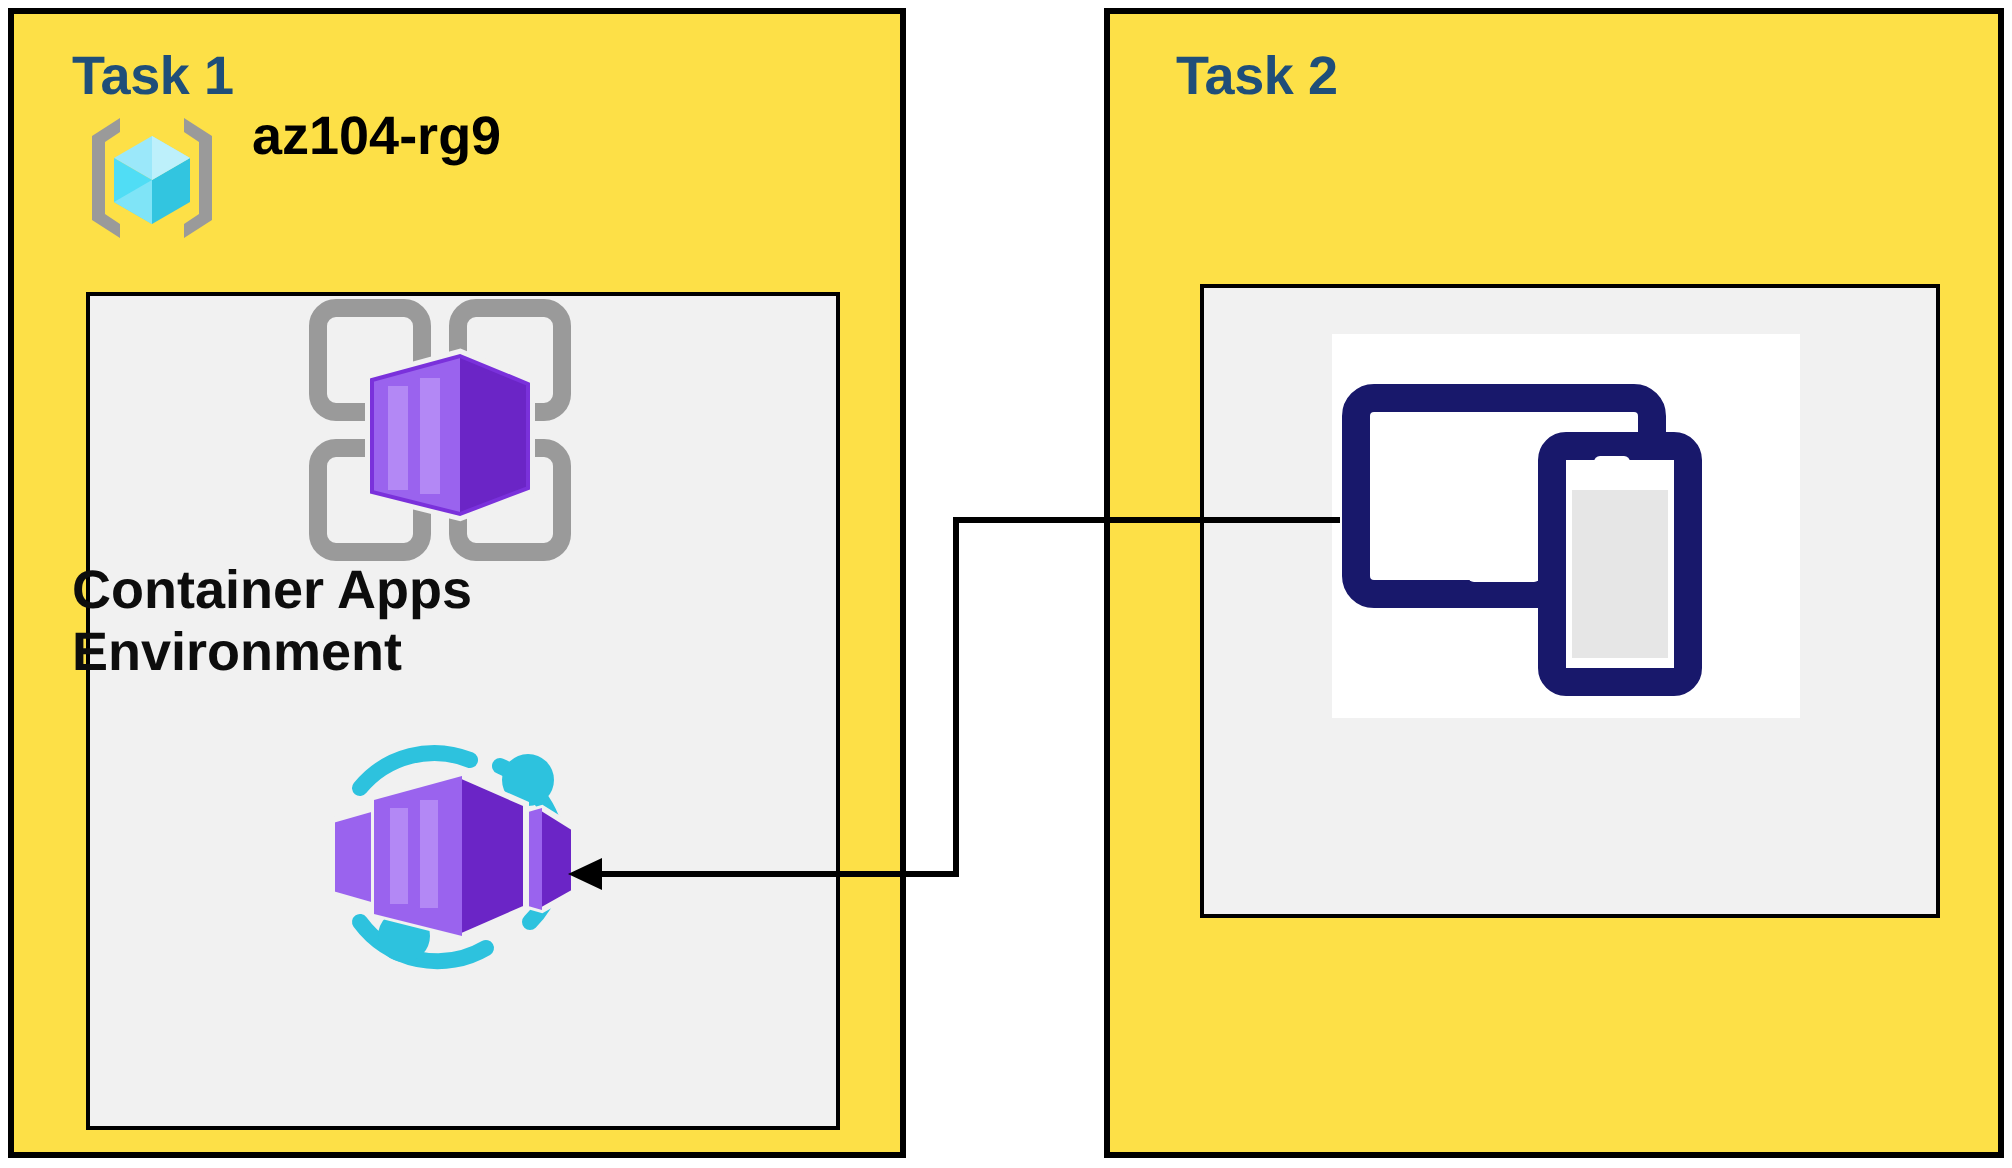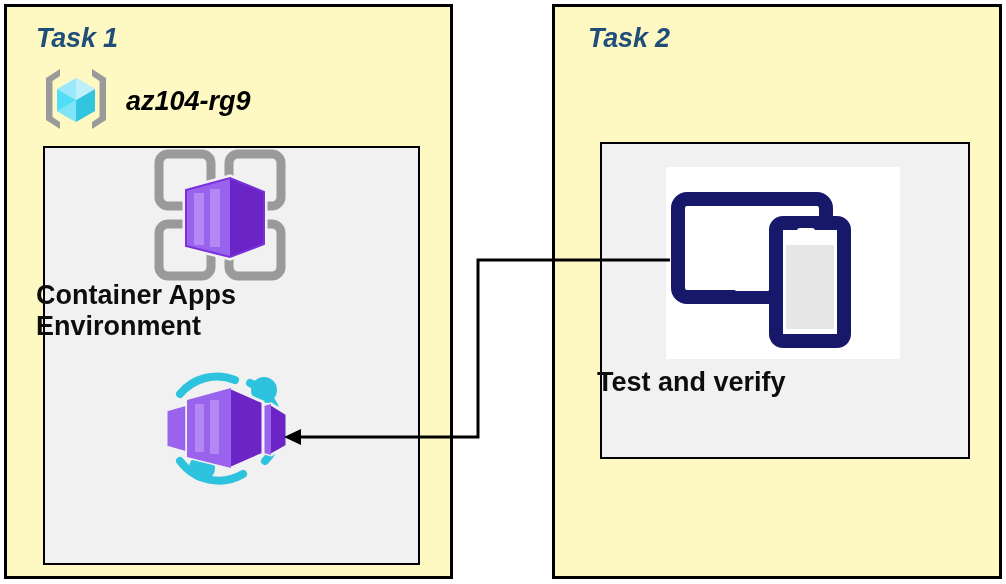--- a/index.html
+++ b/index.html
@@ -14,24 +14,23 @@
     position: relative;
     width: 1006px;
     height: 584px;
     background: #ffffff;
     overflow: hidden;
   }
 
   
   .task-panel {
     position: absolute;
-    background: #fef9c3;
+    background: #fde047;
     border: 3px solid #000000;
     box-sizing: border-box;
-    font-style: italic;
   }
   #task1-panel { left: 4px;   top: 4px; width: 449px; height: 575px; }
   #task2-panel { left: 552px; top: 4px; width: 450px; height: 575px; padding-left: 10px; }
 
   .task-title {
     position: absolute;
     top: 16px;
     font-size: 27px;
     font-weight: bold;
     color: #1F4E79;
@@ -48,23 +47,22 @@
     border: 2px solid #000000;
     box-sizing: border-box;
   }
   #env-box  { left: 36px;  top: 139px; width: 377px; height: 419px; }
   #test-box { left: 597px; top: 139px; width: 370px; height: 317px; }
 
   
   #rg-row {
     position: absolute;
     left: 33px;
-    top: 56px;
+    top: 46px;
     display: flex;
-    align-items: center;
     gap: 14px;
   }
   #rg-label {
     font-size: 27px;
     font-weight: bold;
     color: #000000;
     white-space: nowrap;
   }
 
   
@@ -183,20 +181,19 @@
 
     <rect x="12" y="32" width="148" height="98" rx="9" fill="none" stroke="#18186B" stroke-width="14"></rect>
     <circle cx="86" cy="42" r="3" fill="#ffffff"></circle>
     <rect x="68" y="118" width="36" height="6" rx="3" fill="#ffffff"></rect>
 
     <rect x="110" y="56" width="68" height="118" rx="7" fill="#ffffff" stroke="#18186B" stroke-width="14"></rect>
     <rect x="131" y="61" width="18" height="6" rx="3" fill="#ffffff"></rect>
     <rect x="120" y="78" width="48" height="84" fill="#e6e6e6"></rect>
   </svg>
 
-  <div id="test-label" class="node-label">Test and verify</div>
 
   <svg id="connector" viewBox="0 0 1006 584" xmlns="http://www.w3.org/2000/svg">
     <polyline points="670,260 478,260 478,437 296,437" fill="none" stroke="#000000" stroke-width="3"></polyline>
     <polygon points="284,437 301,429 301,445" fill="#000000"></polygon>
   </svg>
 
 </div>
 
 </body></html>

